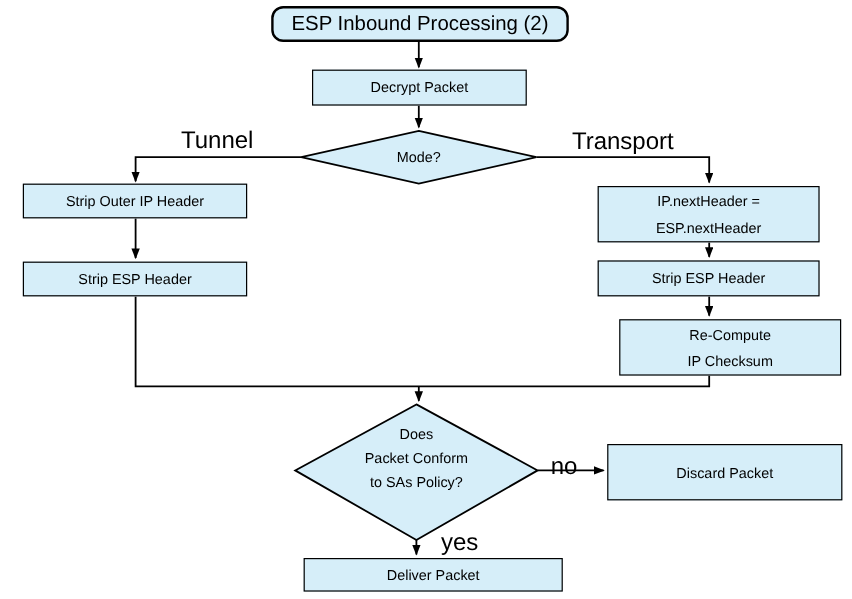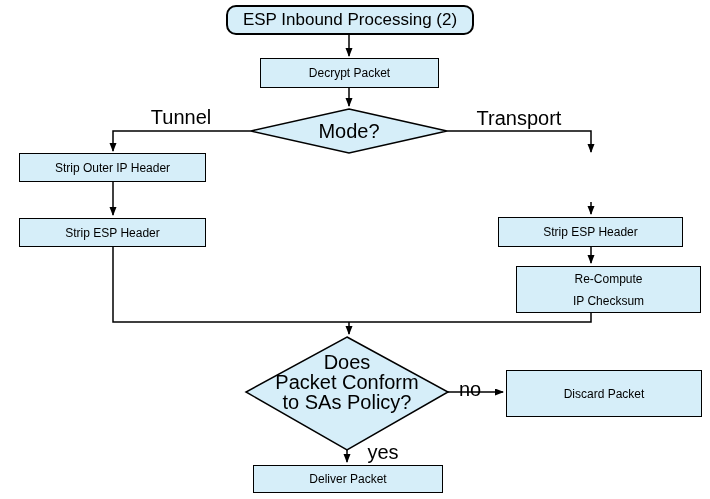--- a/index.html
+++ b/index.html
@@ -31,21 +31,21 @@
     white-space: pre-line;
   }
   .node.terminator {
     border: 2.5px solid #000000;
     border-radius: 10px;
     font-size: 17px;
   }
   .diamond-label {
     position: absolute;
     text-align: center;
-    font-size: 20px;
+    font-size: 12px;
     line-height: 20px;
     white-space: pre-line;
   }
   .edge-label {
     position: absolute;
     font-size: 20px;
     transform: translateX(-50%);
     white-space: nowrap;
   }
 </style>
@@ -78,29 +78,31 @@
   </svg>
 
   <div class="node terminator" style="left:226px; top:5px; width:248px; height:30px;">ESP Inbound Processing (2)</div>
 
   <div class="node" style="left:260px; top:58px; width:179px; height:30px;">Decrypt Packet</div>
 
   <div class="node" style="left:19px; top:153px; width:187px; height:29px;">Strip Outer IP Header</div>
 
   <div class="node" style="left:19px; top:218px; width:187px; height:29px;">Strip ESP Header</div>
 
+  <div class="node" style="left:498px; top:155px; width:185px; height:47px;">IP.nextHeader =
+ESP.nextHeader</div>
 
   <div class="node" style="left:498px; top:217px; width:185px; height:30px;">Strip ESP Header</div>
 
   <div class="node" style="left:516px; top:266px; width:185px; height:47px;">Re-Compute
 IP Checksum</div>
 
   <div class="node" style="left:506px; top:370px; width:196px; height:47px;">Discard Packet</div>
 
-  <div class="node" style="left:253px; top:465px; width:190px; height:28px;">Deliver Packet</div>
+  <div class="node" style="left:253px; top:465px; width:216px; height:28px;">Deliver Packet</div>
 
   <div class="diamond-label" style="left:299px; top:121px; width:100px;">Mode?</div>
 
   <div class="diamond-label" style="left:267px; top:352px; width:160px;">Does
 Packet Conform
 to SAs Policy?</div>
 
   <div class="edge-label" style="left:181px; top:106px;">Tunnel</div>
 
   <div class="edge-label" style="left:519px; top:107px;">Transport</div>

